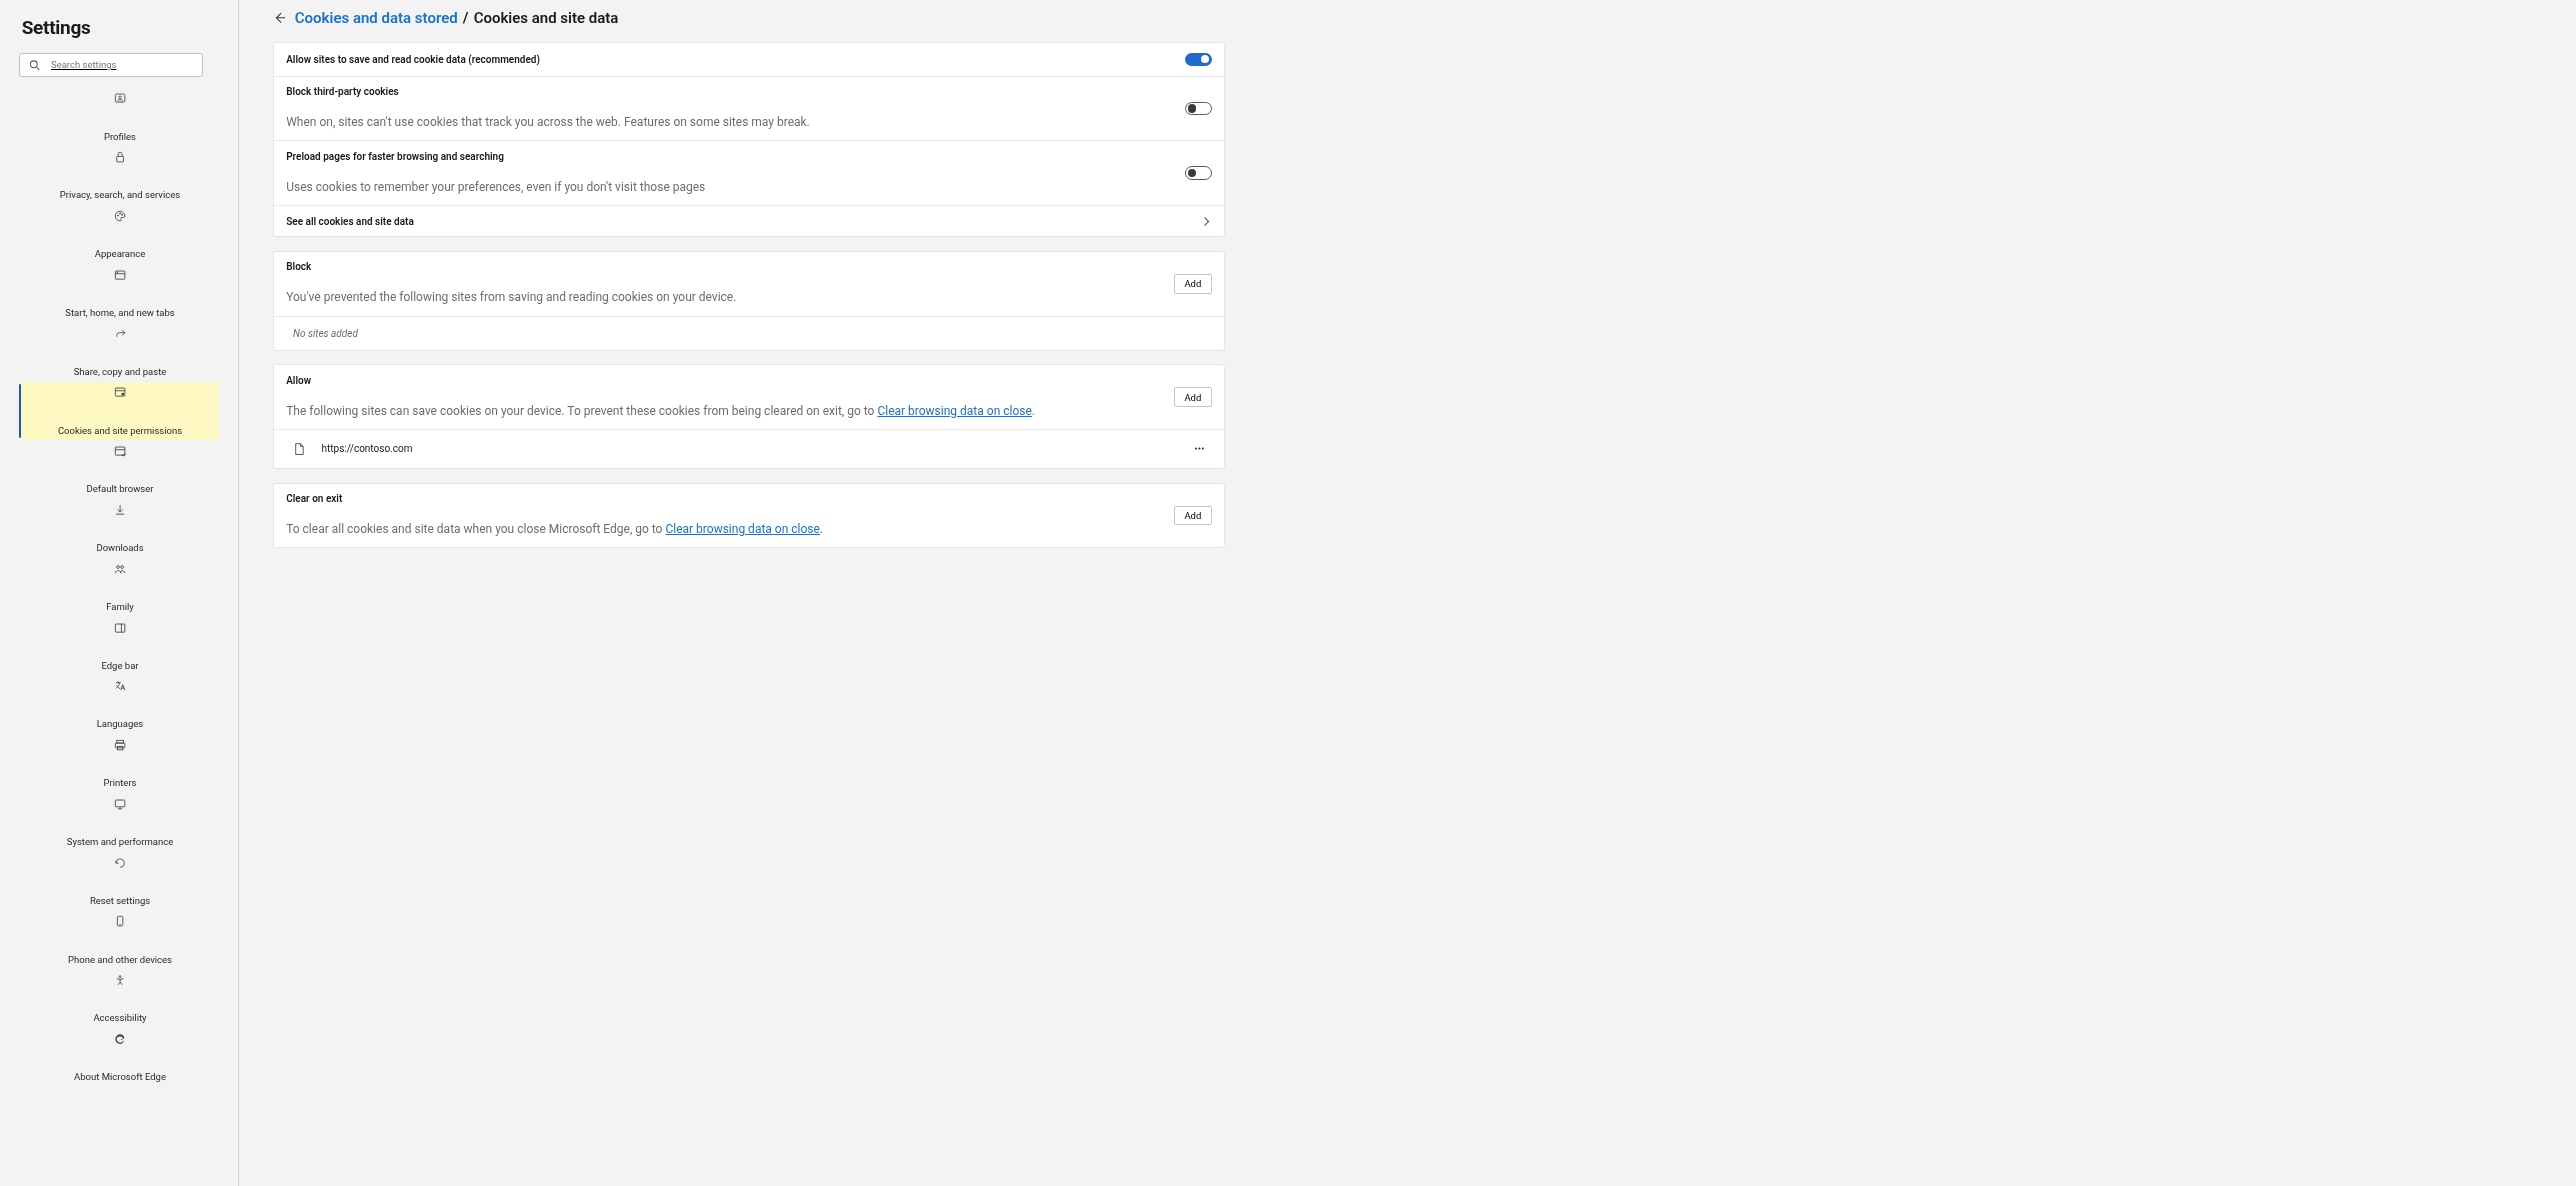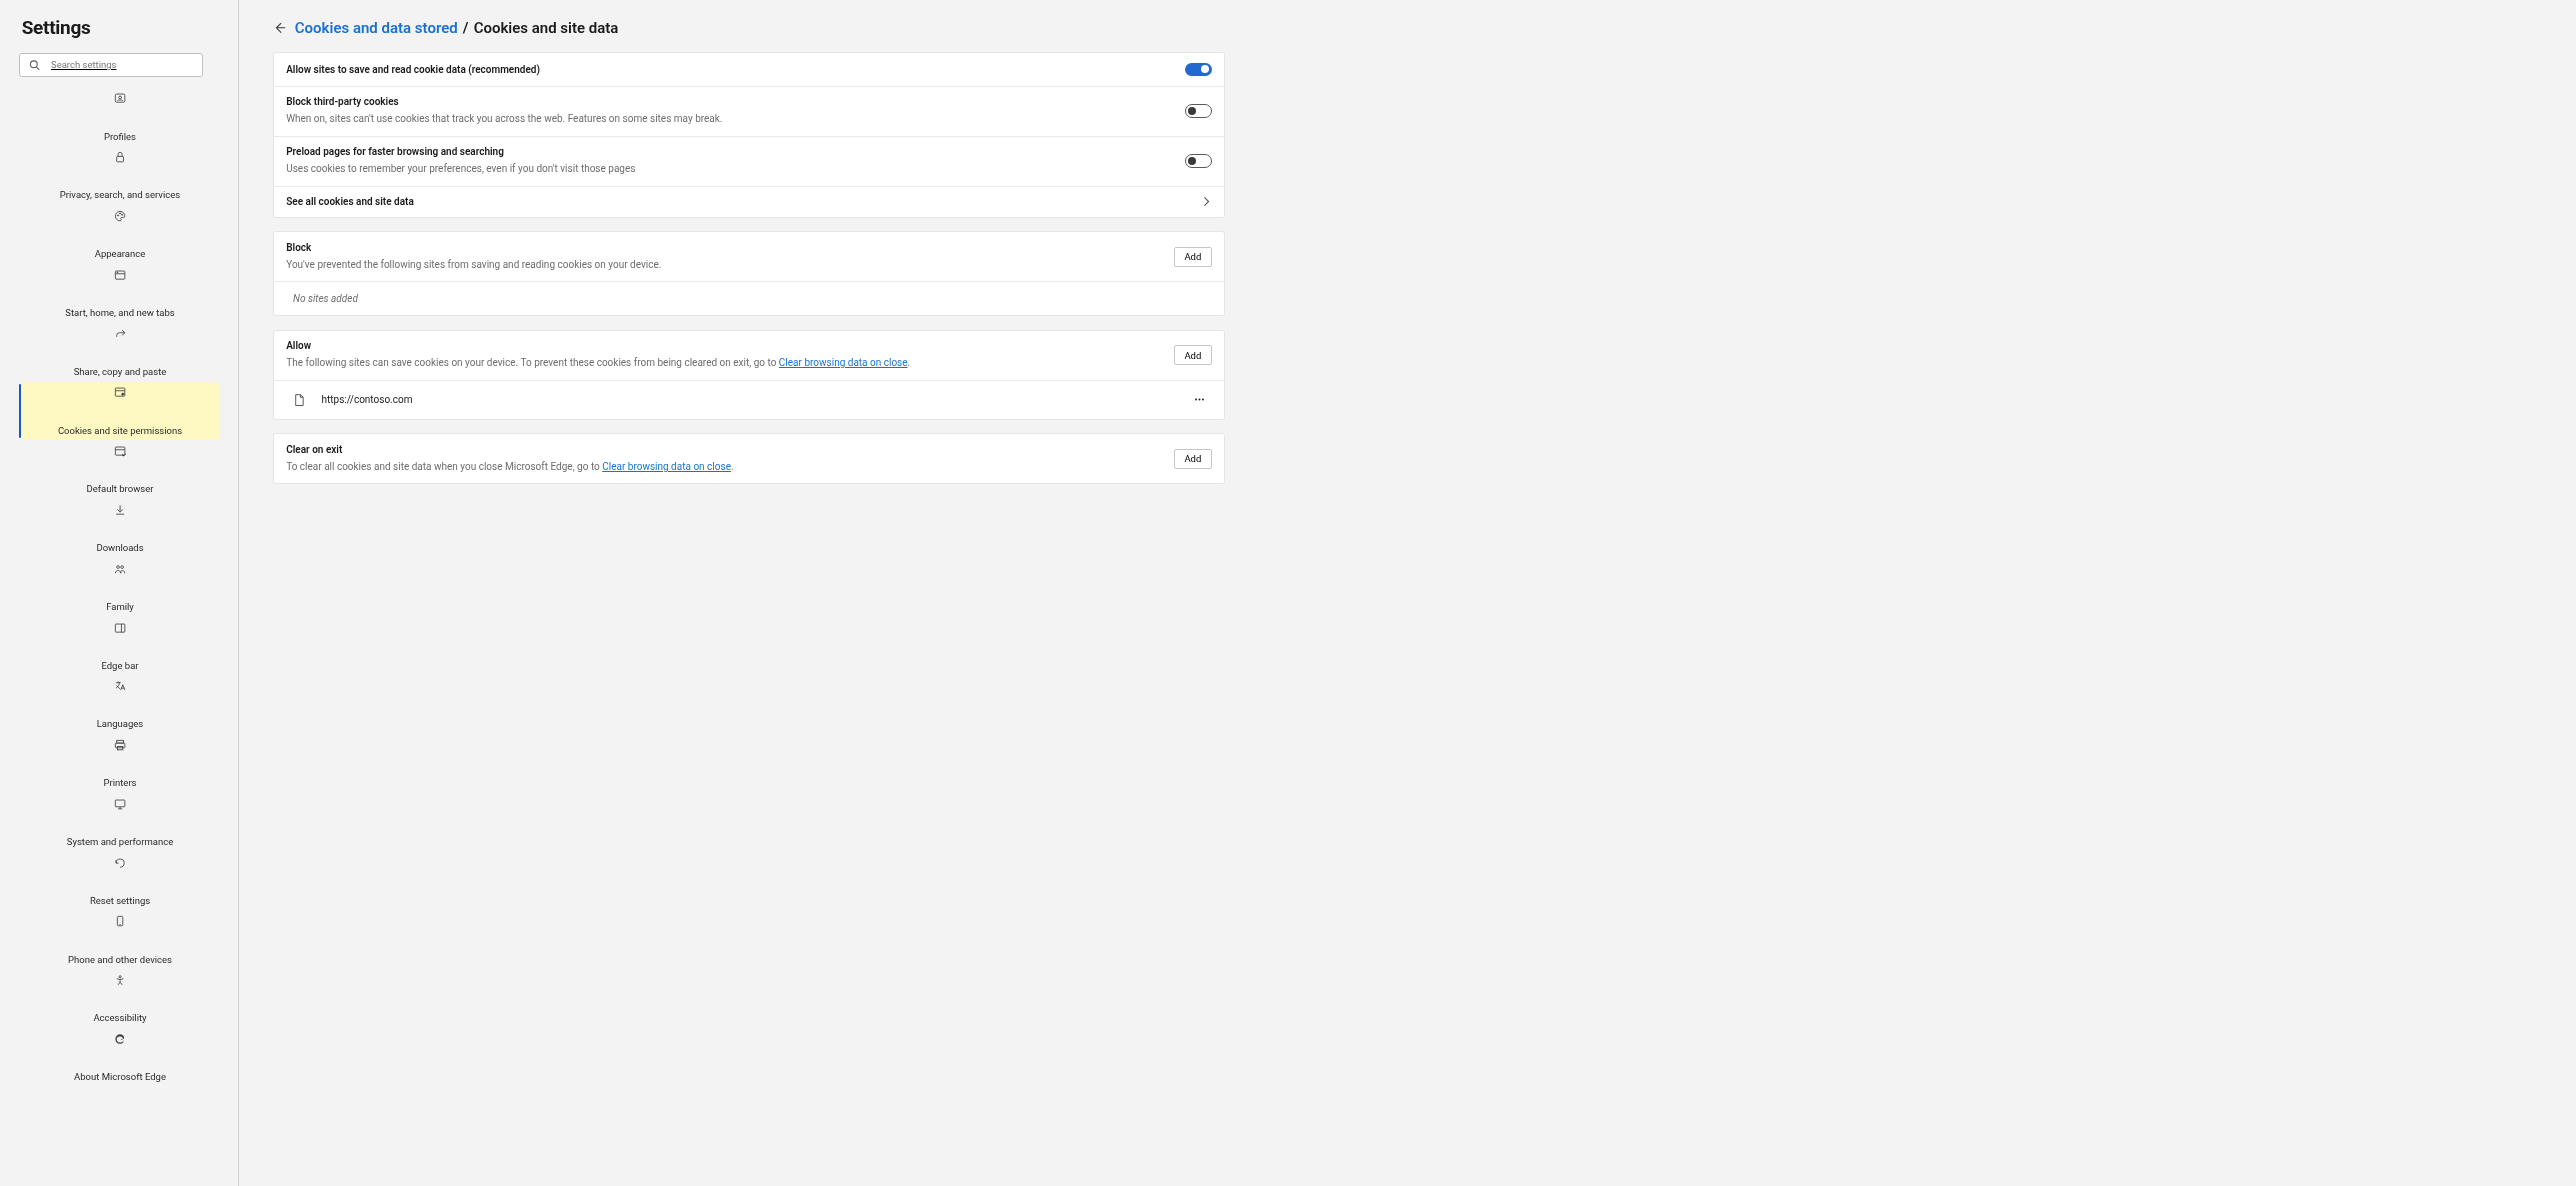--- a/index.html
+++ b/index.html
@@ -82,21 +82,21 @@
       width: 12.2px;
       height: 12.2px;
       flex-shrink: 0;
       color: #444;
       display: inline-flex;
       align-items: center;
       justify-content: center;
     }
     .content {
       flex: 1;
-      padding: 19px 34px;
+      padding: 9px 34px;
       max-width: 1020px;
     }
     .breadcrumb {
       display: flex;
       align-items: center;
       gap: 8.2px;
       margin-bottom: 15px;
     }
     .back-btn {
       width: 13.6px;
@@ -118,21 +118,21 @@
       display: flex;
       align-items: center;
       justify-content: space-between;
       padding: 9.5px 12.2px;
       border-bottom: 0.7px solid #eaeaea;
     }
     .row:last-child { border-bottom: none; justify-content: center; }
     .row-link { cursor: pointer; }
     .row-body { flex: 1; }
     .row-title { font-size: 10px; font-weight: 600; color: #1a1a1a; }
-    .row-sub { font-size: 10px; color: #6d6d6d; margin-top: 5px; line-height: 1.4; }
+    .row-sub { font-size: 12px; color: #6d6d6d; margin-top: 17px; line-height: 1.4; }
     .toggle {
       width: 27px;
       height: 13.6px;
       border-radius: 13.6px;
       position: relative;
       cursor: pointer;
       flex-shrink: 0;
     }
     .toggle.on { background: #2169cf; }
     .toggle.off { background: #fff; border: 0.7px solid #5a5a5a; }

